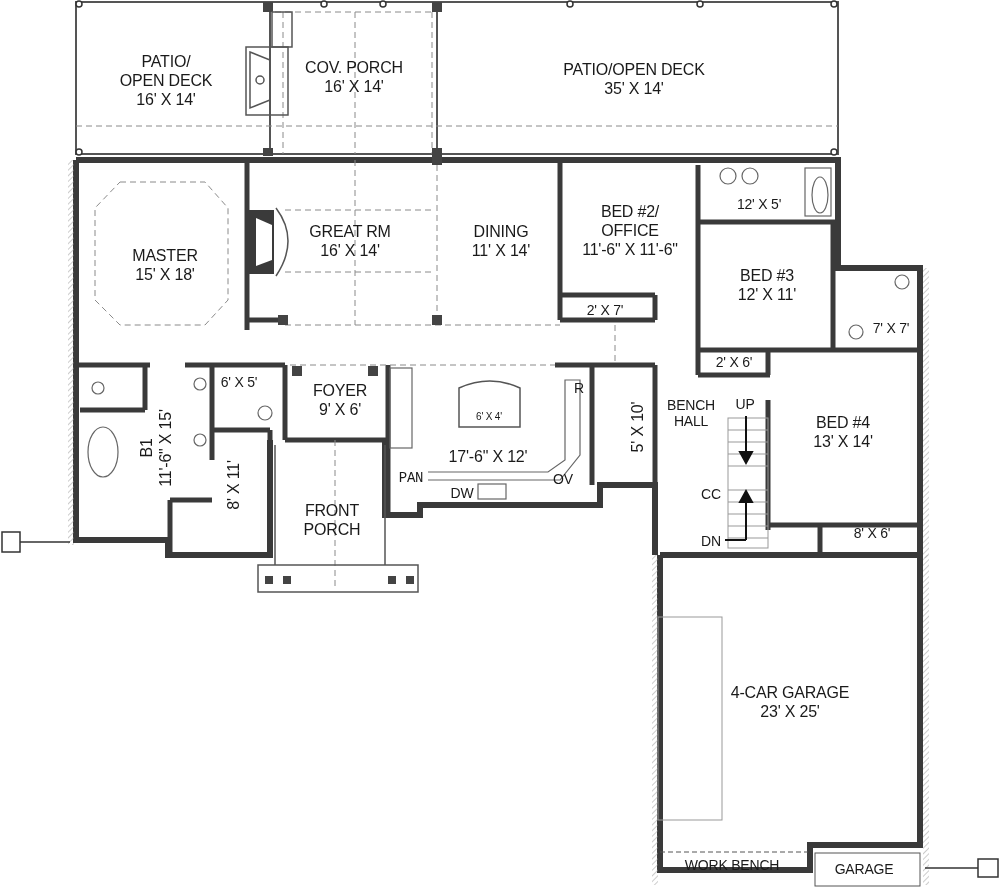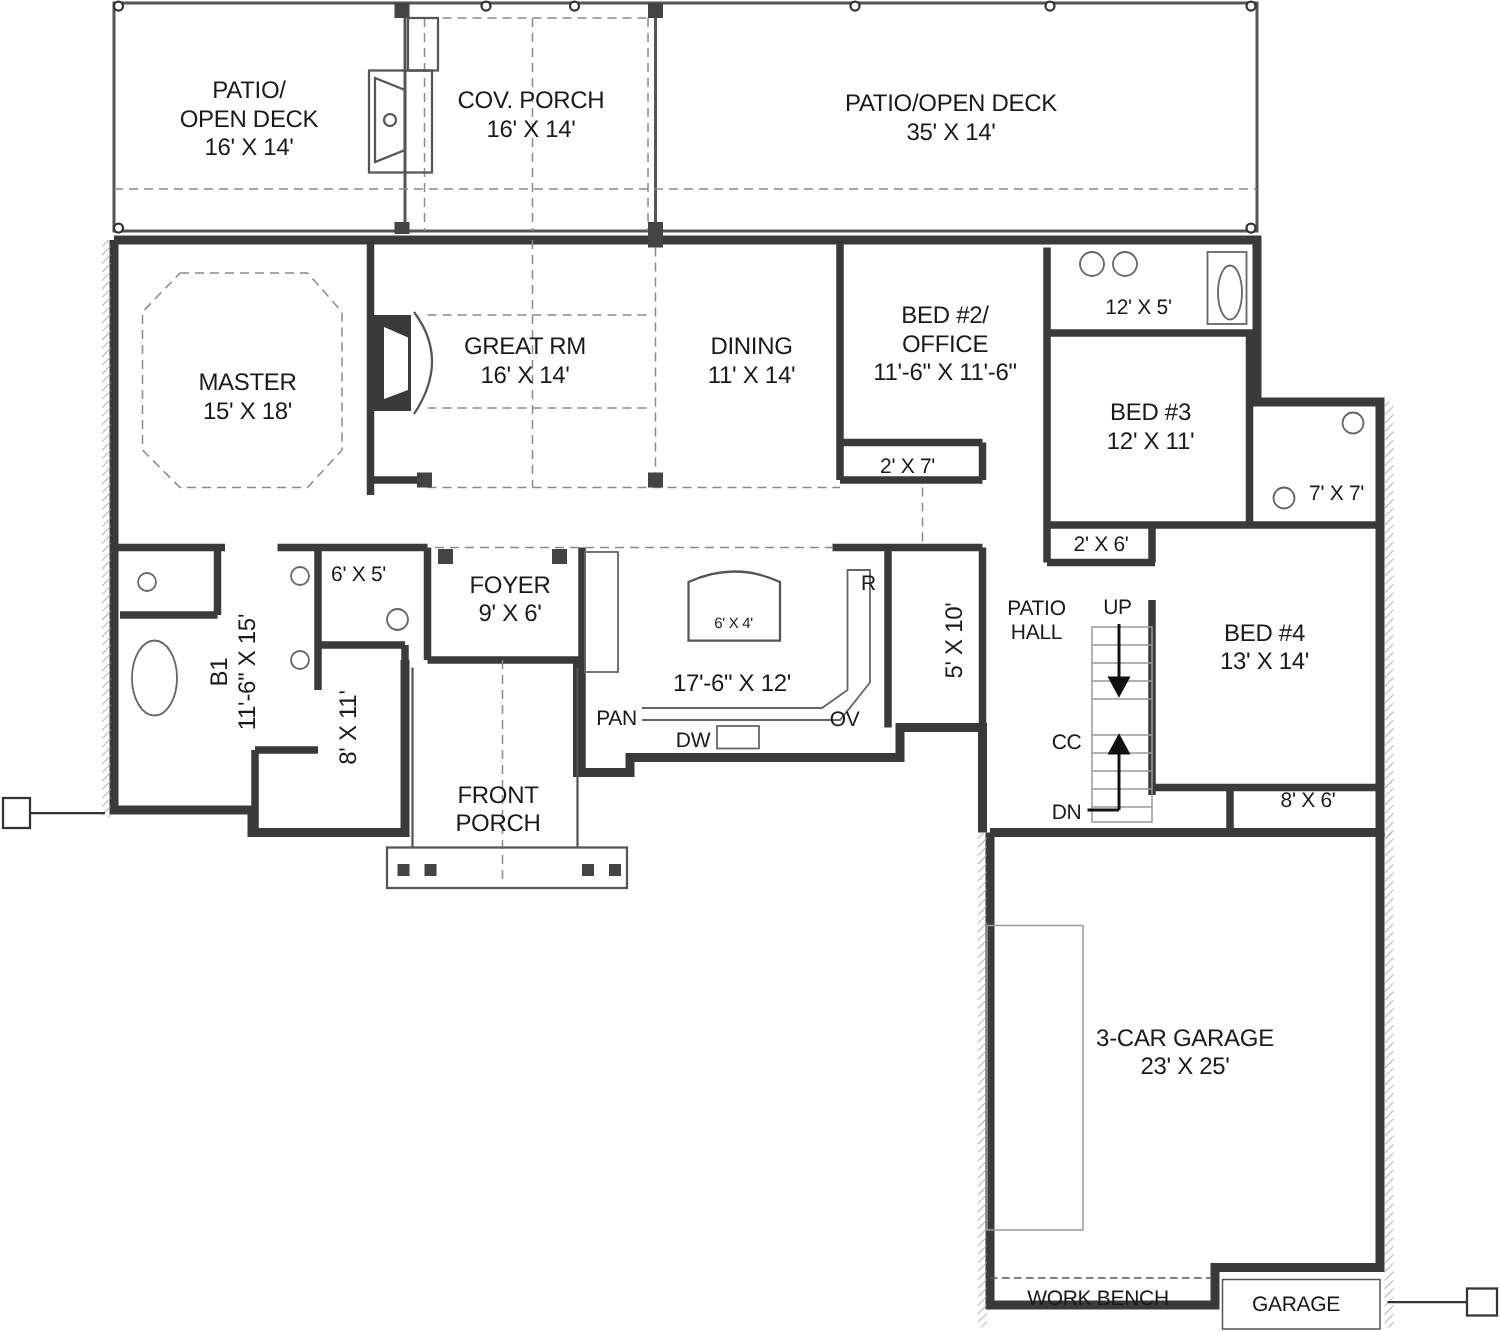--- a/index.html
+++ b/index.html
@@ -261,47 +261,47 @@
 </div>
 <div class="lbl" style="left:488px;top:456px;">
   <span>17'-6" X 12'</span>
 </div>
 <div class="lbl xs" style="left:489px;top:416px;">
   <span>6' X 4'</span>
 </div>
 <div class="lbl rot" style="left:637px;top:427px;">
   <span>5' X 10'</span>
 </div>
-<div class="lbl" style="left:332px;top:520px;margin-top:20px;">
+<div class="lbl" style="left:332px;top:520px;">
   <span>FRONT</span>
   <span>PORCH</span>
 </div>
 <div class="lbl sm" style="left:691px;top:413px;">
-  <span>PATIO</span>
+  <span>BENCH</span>
   <span>HALL</span>
 </div>
 <div class="lbl" style="left:843px;top:432px;">
   <span>BED #4</span>
   <span>13' X 14'</span>
 </div>
 <div class="lbl sm" style="left:872px;top:533px;">
   <span>8' X 6'</span>
 </div>
 <div class="lbl" style="left:790px;top:702px;">
-  <span>3-CAR GARAGE</span>
+  <span>4-CAR GARAGE</span>
   <span>23' X 25'</span>
 </div>
 <div class="lbl sm" style="left:732px;top:865px;">
   <span>WORK BENCH</span>
 </div>
 <div class="lbl sm" style="left:864px;top:869px;">
   <span>GARAGE</span>
 </div>
 
-<div class="lbl sm" style="left:411px;top:478px;">
+<div class="lbl sm" style="left:411px;top:478px;font-family:Liberation Mono, monospace;">
     <span>PAN</span>
   </div>
 <div class="lbl sm" style="left:462px;top:493px;">
     <span>DW</span>
   </div>
 <div class="lbl sm" style="left:563px;top:479px;">
     <span>OV</span>
   </div>
 <div class="lbl sm" style="left:579px;top:388px;">
     <span>R</span>

